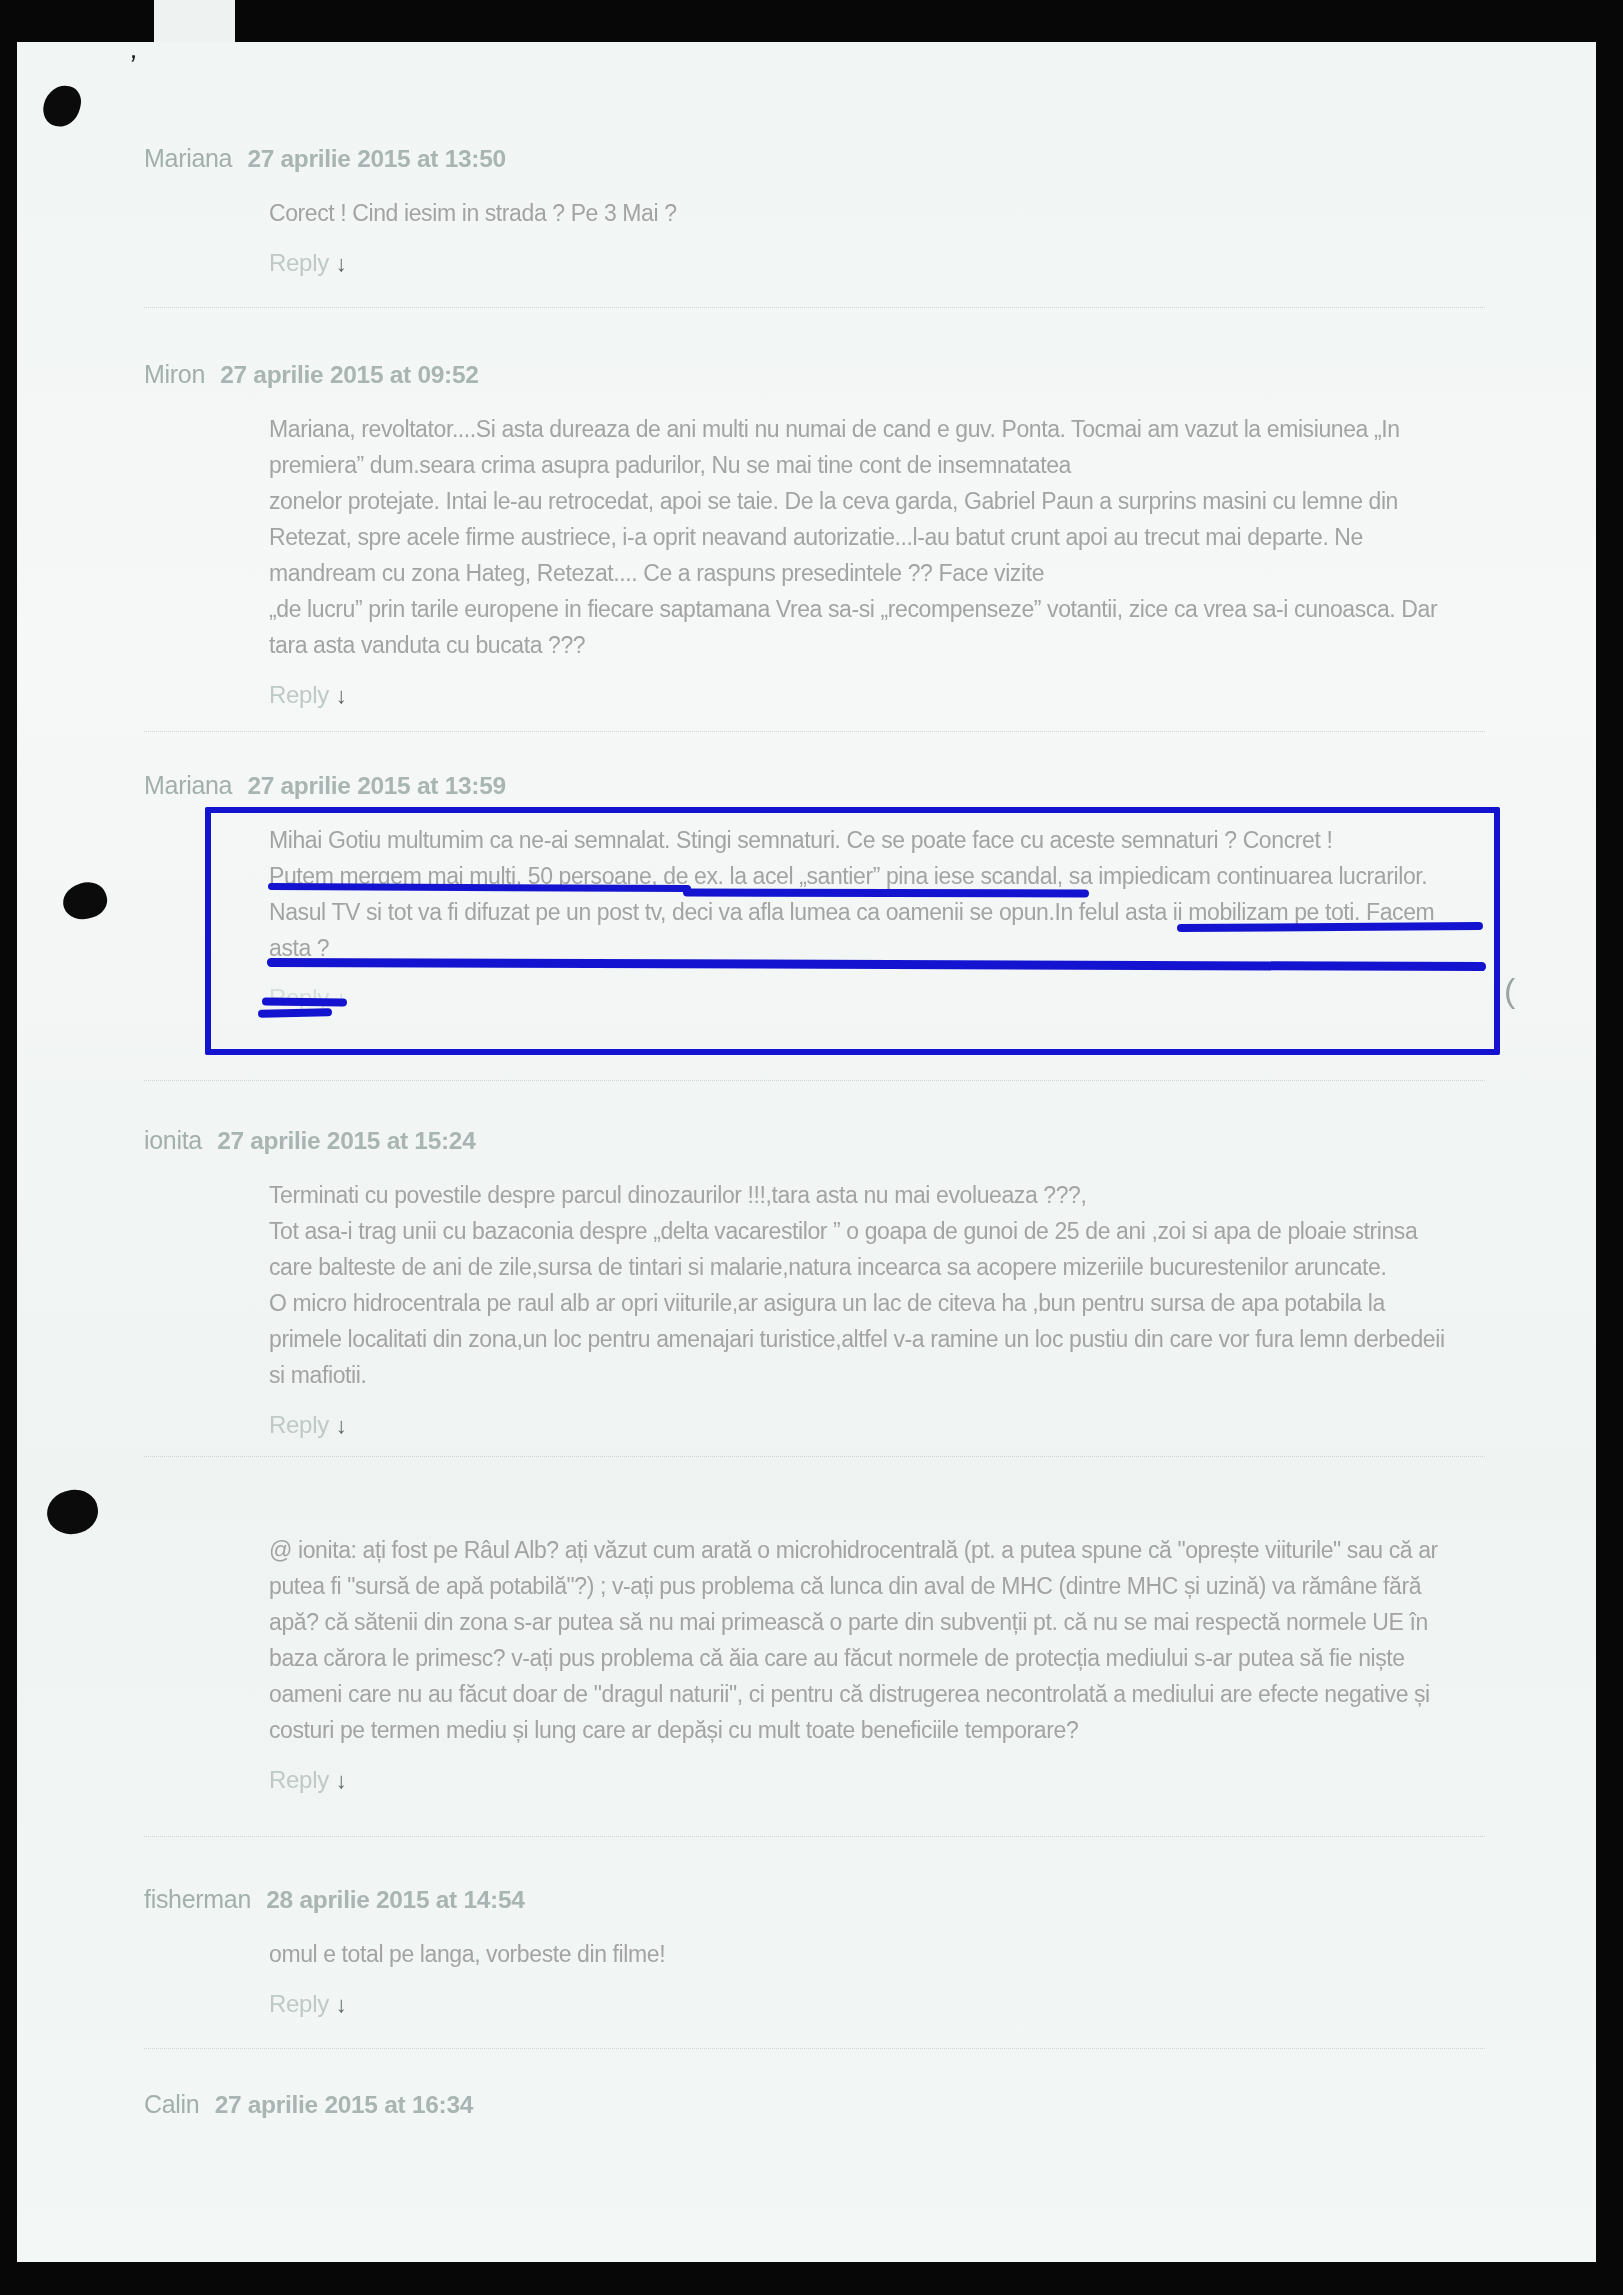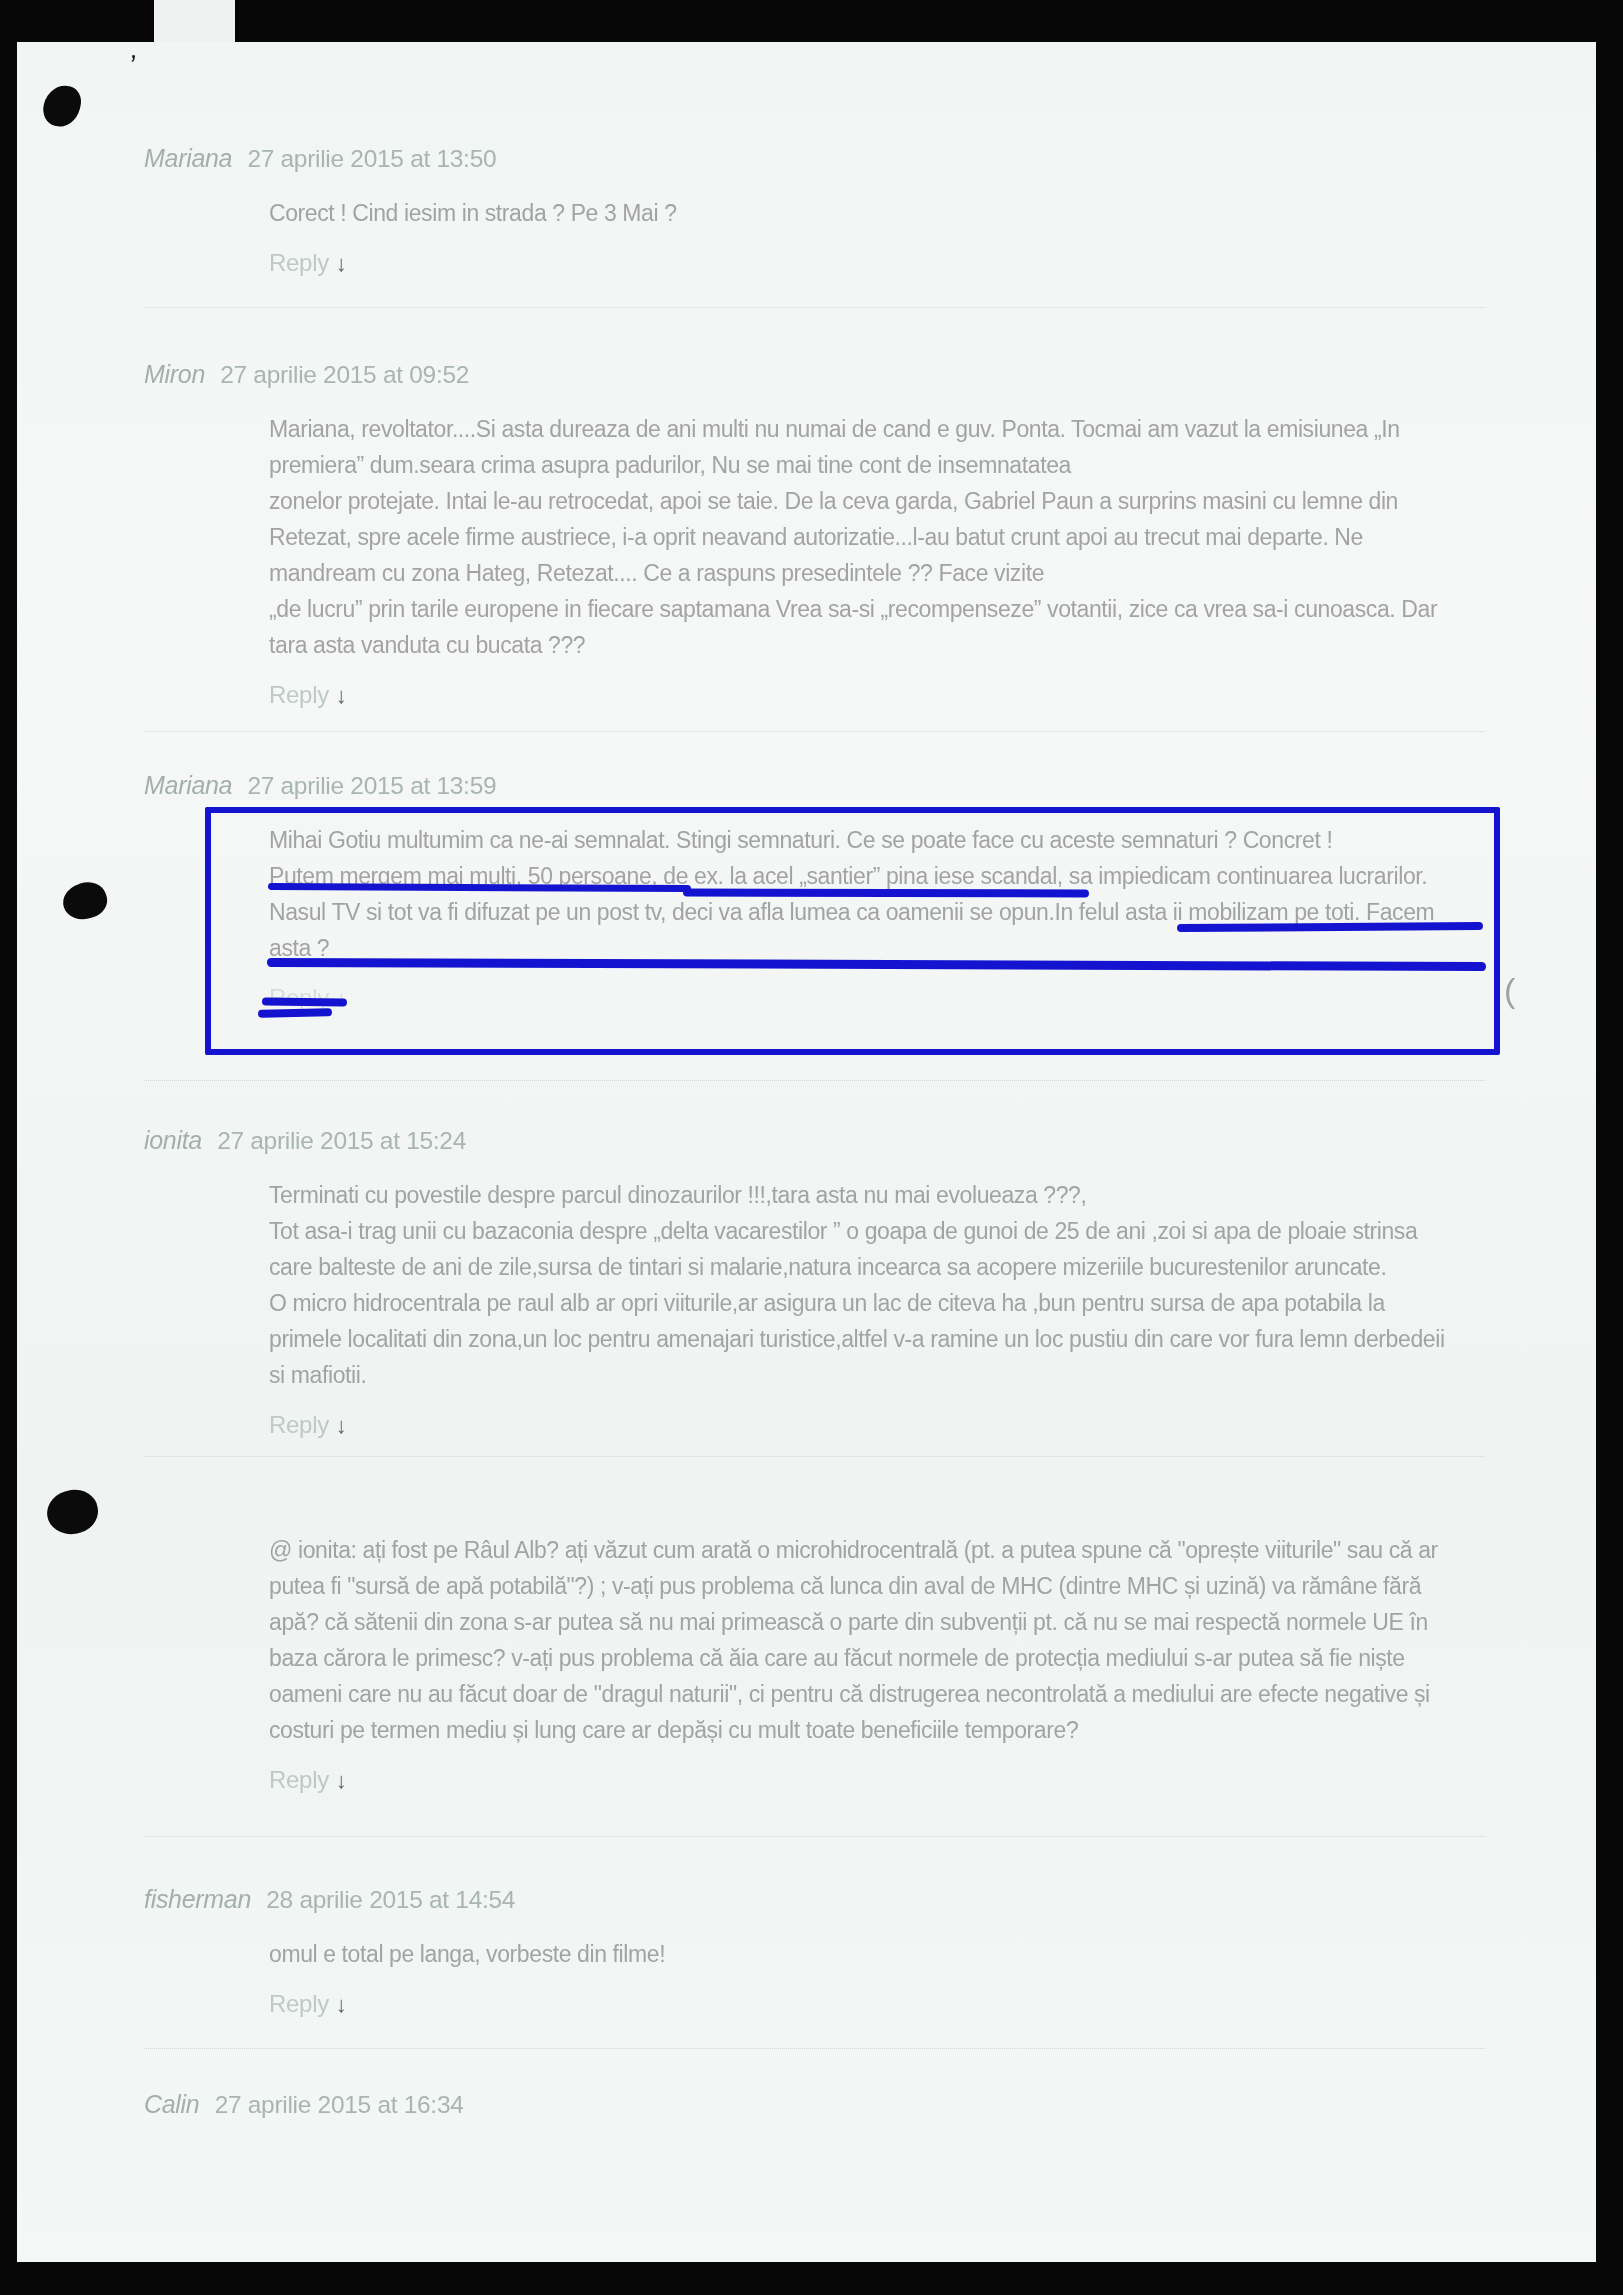--- a/index.html
+++ b/index.html
@@ -16,22 +16,22 @@
   .bar{position:absolute;background:#070707;}
   .bar.top{left:0;top:0;width:1623px;height:42px;}
   .bar.left{left:0;top:0;width:17px;height:2295px;}
   .bar.right{left:1596px;top:0;width:27px;height:2295px;}
   .bar.bottom{left:0;top:2263px;width:1623px;height:33px;}
   .top-gap{position:absolute;left:154px;top:0;width:81px;height:42px;background:#eef2f0;}
 
   
   .comment{position:absolute;left:144px;width:1370px;}
   .c-head{font-size:25px;color:#a3afac;letter-spacing:-0.3px;white-space:nowrap;}
-  .c-author{font-style:italic;margin-right:8.5px;}
-  .c-date{color:#a9b5b2;font-size:24.5px;}
+  .c-author{margin-right:8.5px;}
+  .c-date{color:#a9b5b2;font-size:24.5px;font-weight:bold;}
   .c-body{margin:22px 0 0 125px;font-size:23px;line-height:36px;color:#a3a3a3;letter-spacing:-0.4px;}
   .c-line{white-space:nowrap;height:36px;}
   .c-reply{margin:18px 0 0 125px;font-size:24px;color:#bfc9c6;letter-spacing:-0.3px;}
   .c-reply .c-arrow{color:#5d6965;margin-left:6.8px;font-size:22px;}
   .comment.faded .c-reply{color:#d6ded b;}
   .comment.faded .c-reply{color:#d6dedb;}
   .comment.faded .c-reply .c-arrow{color:#cdd5d2;}
 
   .divider{position:absolute;left:144px;width:1341px;height:0;border-top:1.7px dotted #c9d2d2;opacity:.85;}
 

